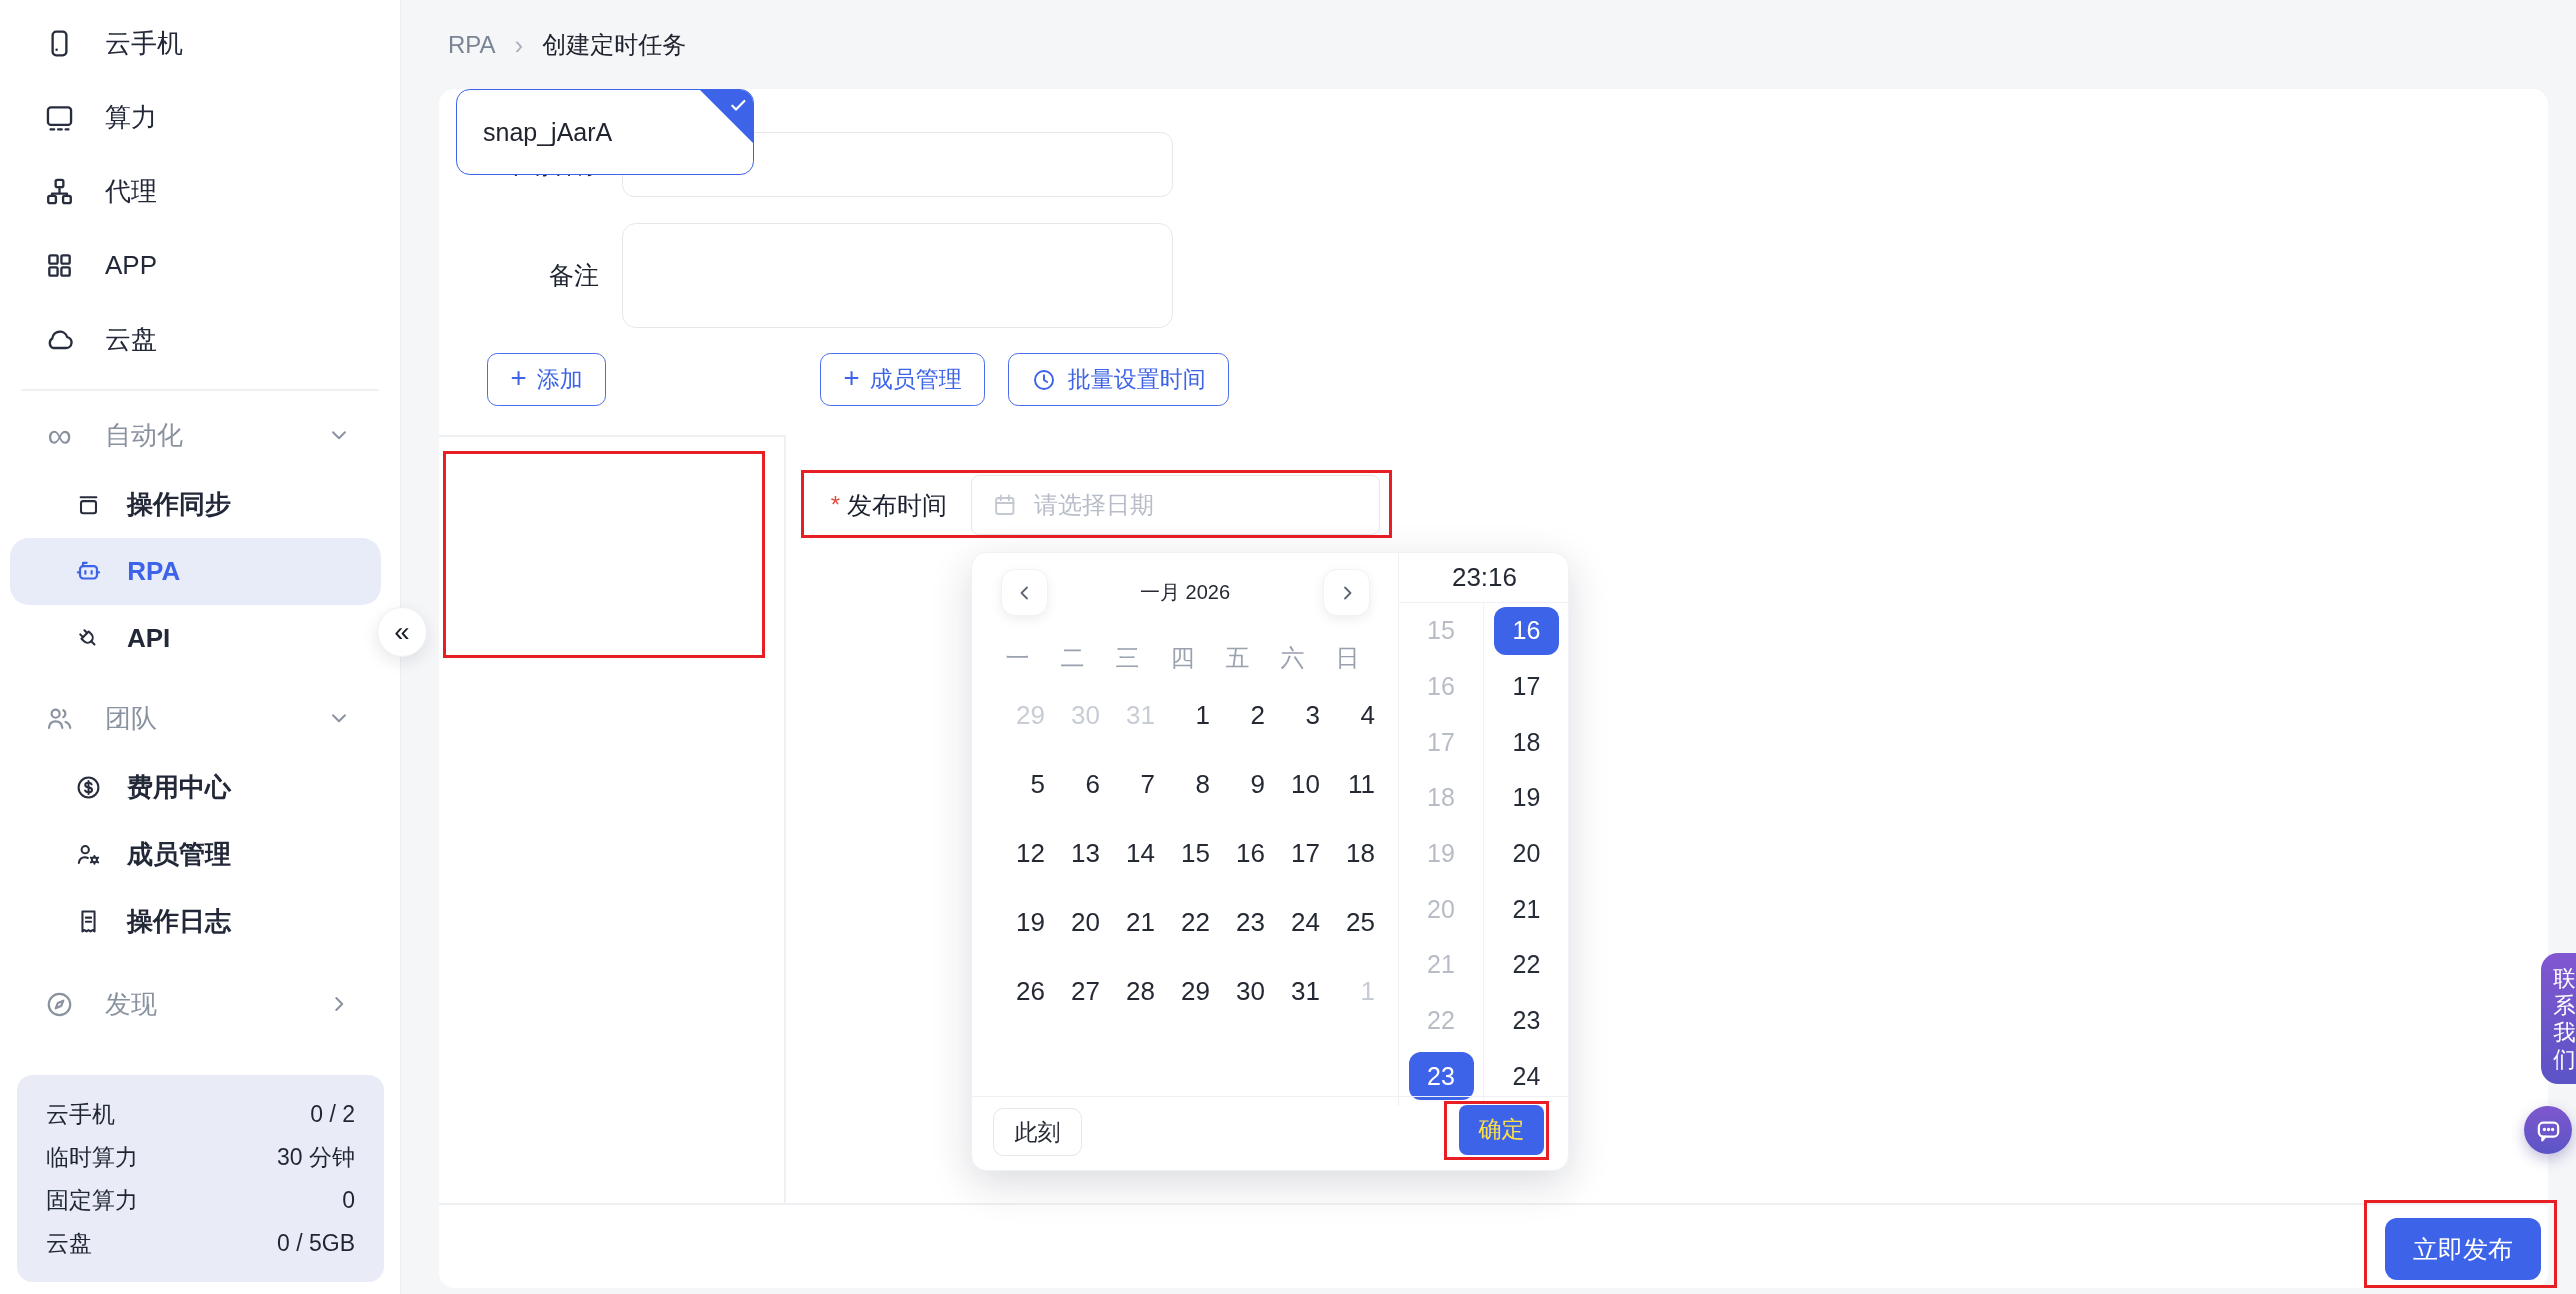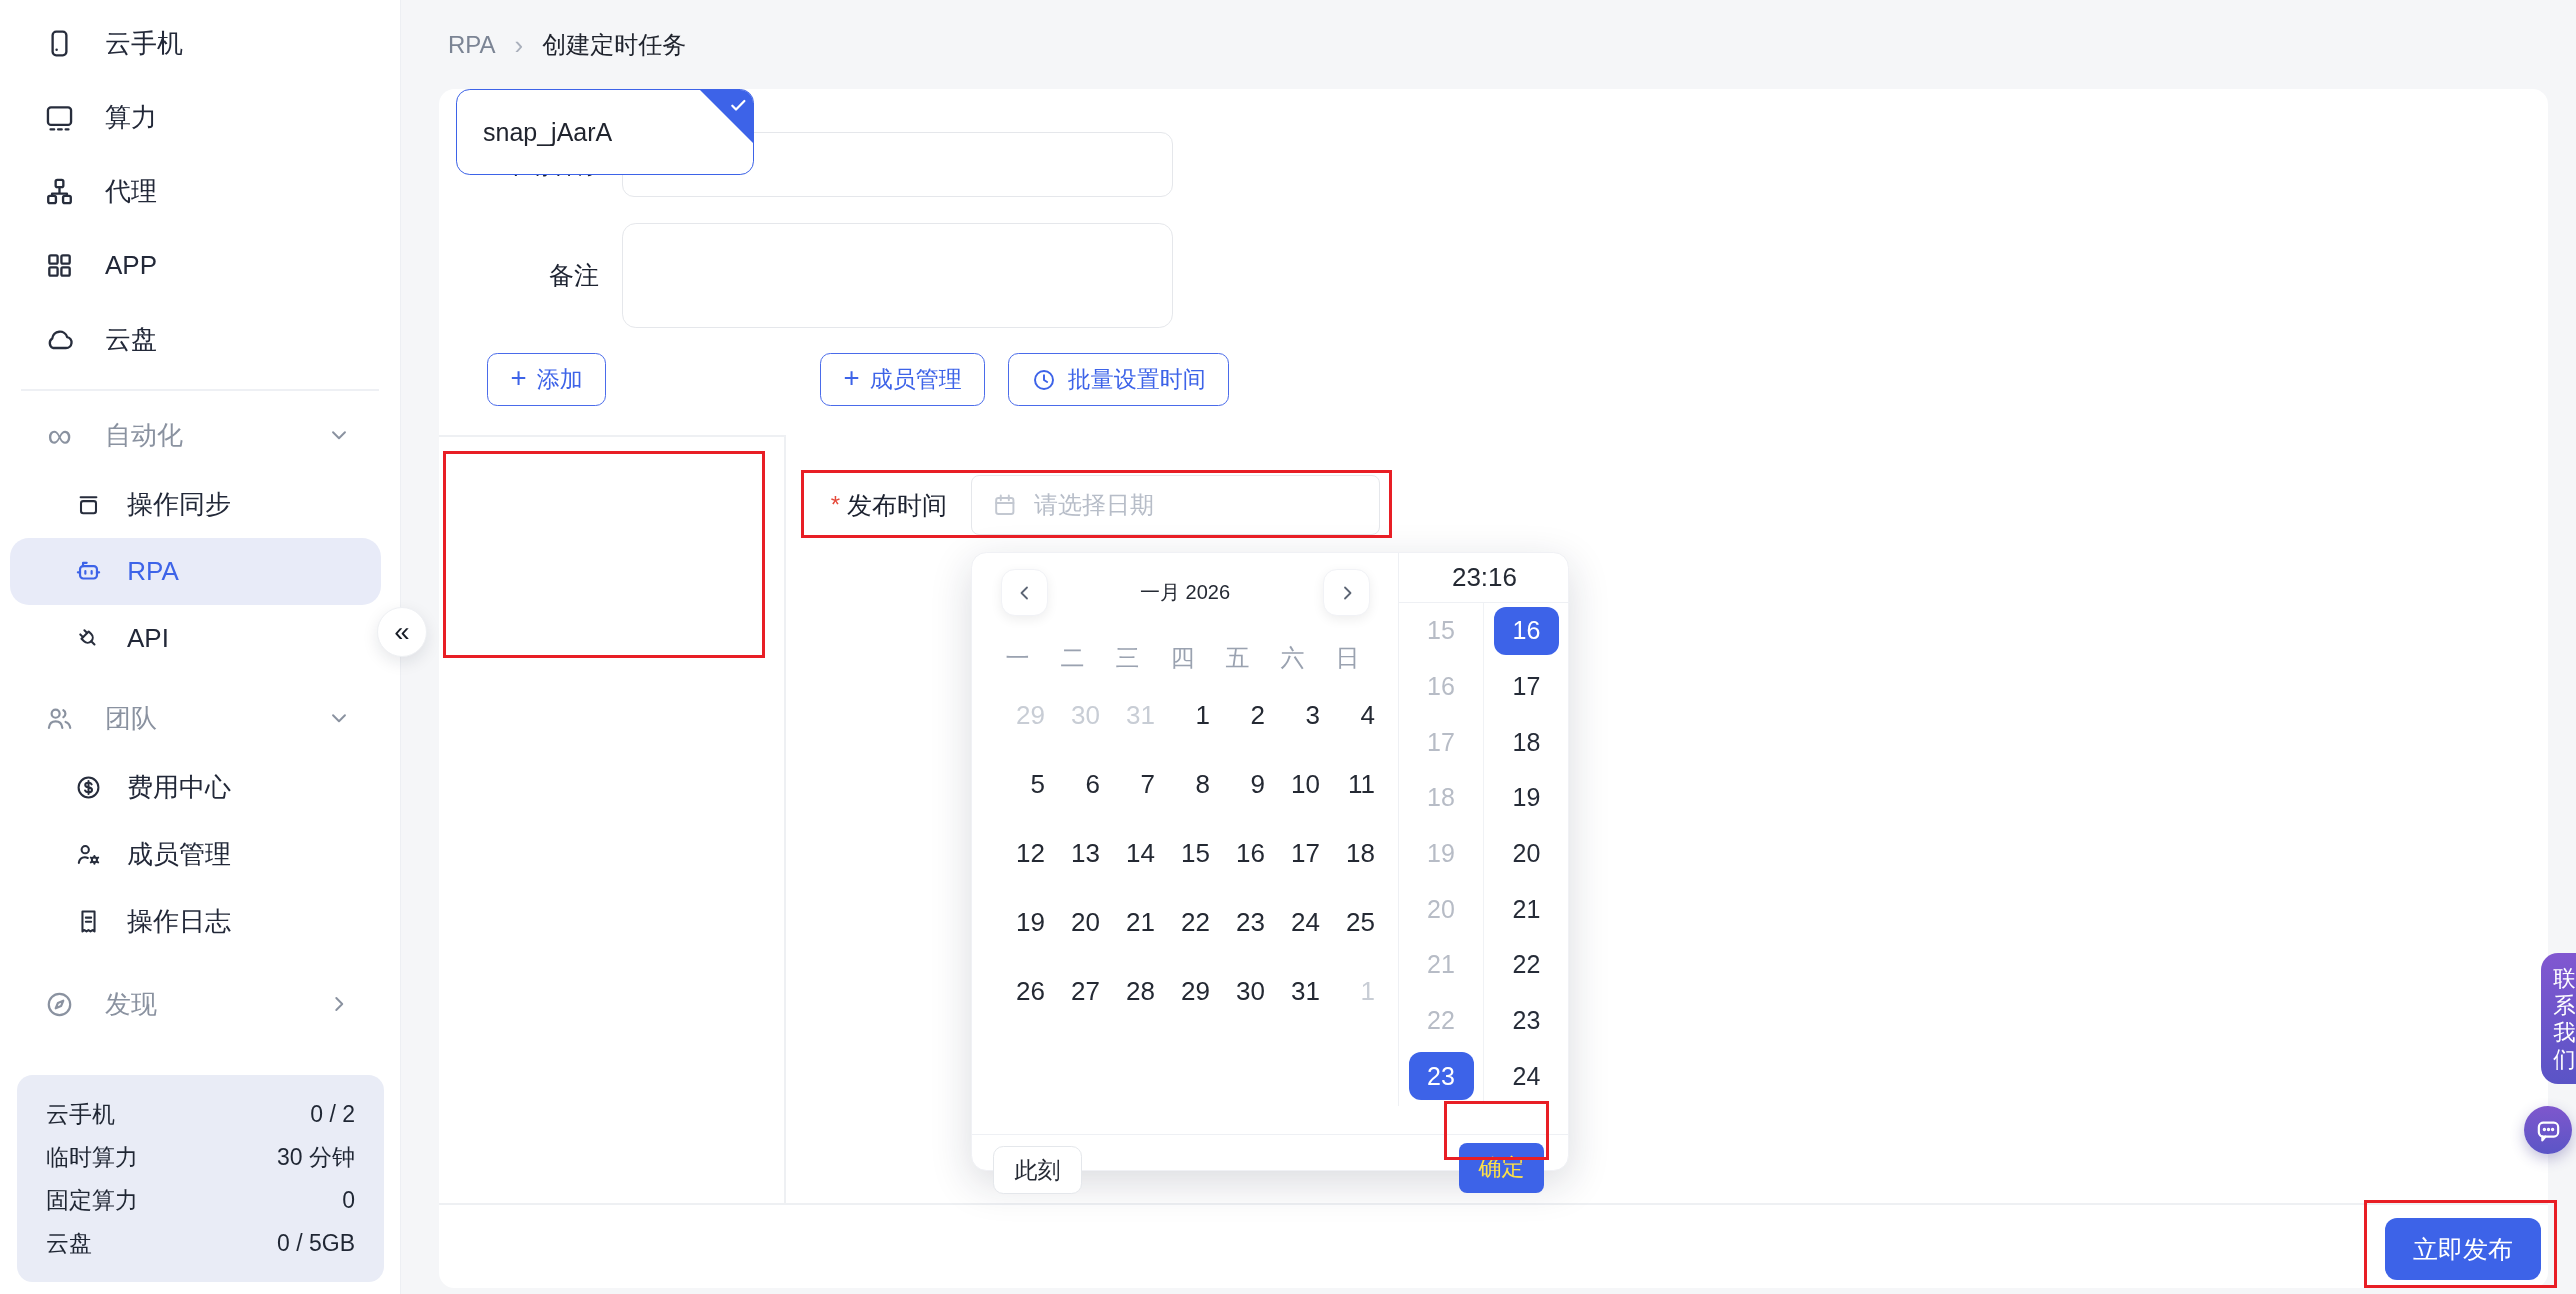--- a/index.html
+++ b/index.html
@@ -6,21 +6,21 @@
   html,body { width:2576px; height:1294px; }
   body { font-family:"Liberation Sans","DejaVu Sans",sans-serif; background:#f5f6f8; overflow:hidden; }
   .app { position:relative; width:2576px; height:1294px; background:#f5f6f8; color:#1f2530; }
 
   
   .sidebar { position:absolute; left:0; top:0; width:401px; height:1294px; background:#fff; border-right:1.7px solid #edeff3; padding-top:6.9px; z-index:5; }
   .side-item { display:flex; align-items:center; height:74px; padding-left:43px; gap:29px; font-size:26px; color:#222838; position:relative; cursor:pointer; }
   .side-item .ic { width:33px; height:33px; display:flex; align-items:center; justify-content:center; color:#272d3c; flex:0 0 33px; }
   .side-item.group { color:#8a92a0; height:72px; }
   .side-item.group .ic { color:#8a92a0; }
-  .side-sub { display:flex; align-items:center; height:67px; padding-left:74px; gap:24px; font-size:26px; color:#222838; position:relative; cursor:pointer; }
+  .side-sub { display:flex; align-items:center; height:67px; padding-left:74px; gap:24px; font-size:26px; color:#222838; position:relative; cursor:pointer;font-weight:bold; }
   .side-sub .ic { width:29px; height:29px; display:flex; align-items:center; justify-content:center; color:#272d3c; flex:0 0 29px; }
   .side-sub.active { margin:0 19px 0 10.3px; padding-left:64px; background:#e8ebf8; border-radius:19px; color:#3d63e8; }
   .side-sub.active .ic { color:#3d63e8; }
   .side-divider { height:1.7px; background:#eef0f4; margin:12px 20.7px 8.6px 20.7px; }
   .gap12 { height:10.3px; } .gap14 { height:12px; }
   .chev { position:absolute; right:48px; color:#8a92a0; display:flex; }
   .side-item.dim-label { color:#8a92a0; }
   .side-item.dim-label .ic { color:#8a92a0; }
   .inf-glyph { font-size:34px; line-height:1; color:#8a92a0; }
 
@@ -75,21 +75,21 @@
   .time-panel { position:absolute; left:426px; top:0; width:172px; height:553px; border-left:1.7px solid #eef0f4; }
   .time-header { height:50px; border-bottom:1.7px solid #eef0f4; display:flex; align-items:center; justify-content:center; font-size:26px; font-weight:500; color:#242933; }
   .time-cols { display:flex; height:501px; overflow:hidden; }
   .time-col { width:85px; display:flex; flex-direction:column; }
   .time-col.hours { border-right:1.7px solid #f0f2f5; }
   .time-item { height:56px; display:flex; align-items:center; justify-content:center; font-size:25px; color:#262c38; cursor:pointer; }
   .time-item.dim { color:#b7bcc6; }
   .time-item .t { display:flex; align-items:center; justify-content:center; }
   .time-item.selected .t { background:#3d63e8; color:#fff; min-width:65px; height:48px; border-radius:12px; padding:0 12px; }
 
-  .picker-footer { position:absolute; left:0; top:581px; width:100%; height:65px; border-top:1.7px solid #eef0f4;padding-left:21px; }
+  .picker-footer { position:absolute; left:0; top:543px; width:100%; height:65px; border-top:1.7px solid #eef0f4;padding-left:21px; }
   .now-btn { position:absolute; left:20.7px; top:11.2px; height:48px; padding:0 20.7px; background:#fff; border:1.7px solid #e4e7eb; border-radius:10.3px; font-size:23px; color:#242933; display:flex; align-items:center; cursor:pointer; }
   .ok-btn { position:absolute; left:487px; top:7.8px; width:85px; height:50px; background:#3d63e8; border:none; border-radius:8px; color:#fde047; font-size:23px; display:flex; align-items:center; justify-content:center; cursor:pointer; }
 
   
   .red-box { position:absolute; border:3.4px solid #e81e25; z-index:30; pointer-events:none; }
   .rb-tasks { left:443px; top:451px; width:322px; height:207px; }
   .rb-publish { left:801px; top:470px; width:591px; height:68px; }
   .rb-ok { left:1444px; top:1101px; width:105px; height:59px; }
   .rb-launch { left:2364px; top:1200px; width:193px; height:88px; }
 

